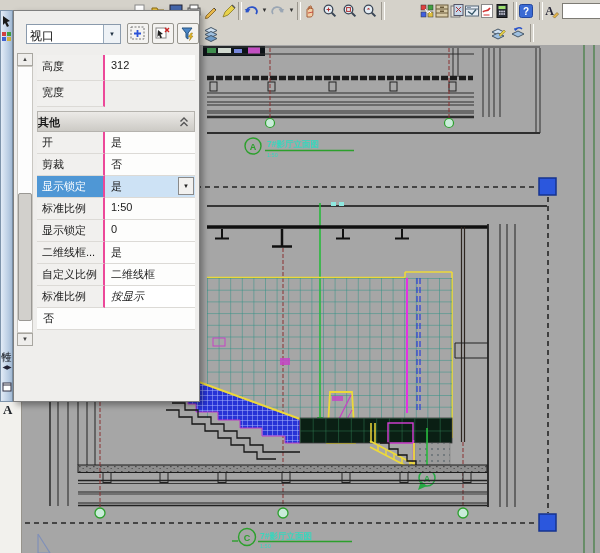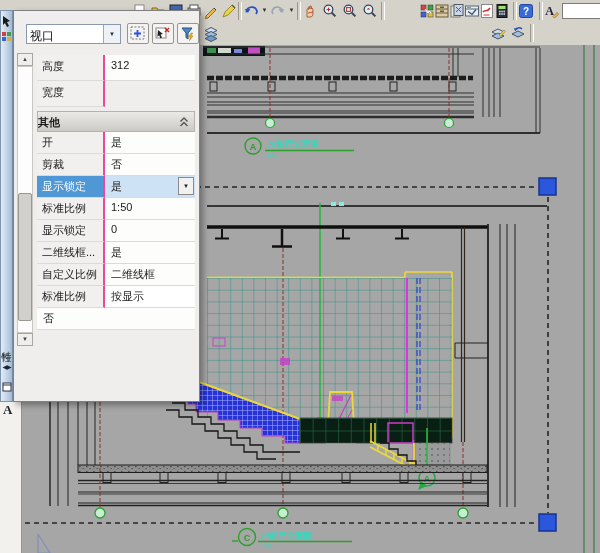--- a/index.html
+++ b/index.html
@@ -607,21 +607,21 @@
         <div class="prow h22">
           <div class="plabel" style="padding-top:3px">二维线框...</div>
           <div class="pvalue" style="padding-top:3px">是</div>
         </div>
         <div class="prow h22">
           <div class="plabel" style="padding-top:3px">自定义比例</div>
           <div class="pvalue" style="padding-top:3px">二维线框</div>
         </div>
         <div class="prow h22">
           <div class="plabel" style="padding-top:3px">标准比例</div>
-          <div class="pvalue" style="padding-top:3px;background:#fff;">按显示</div>
+          <div class="pvalue" style="padding-top:3px;background:#fff;font-style:italic;">按显示</div>
         </div>
         <div class="prow h22">
           <div class="pvalue" style="padding-top:3px">否</div>
         </div>
       </div>
 
     </div>
   </div>
 
 </div>

